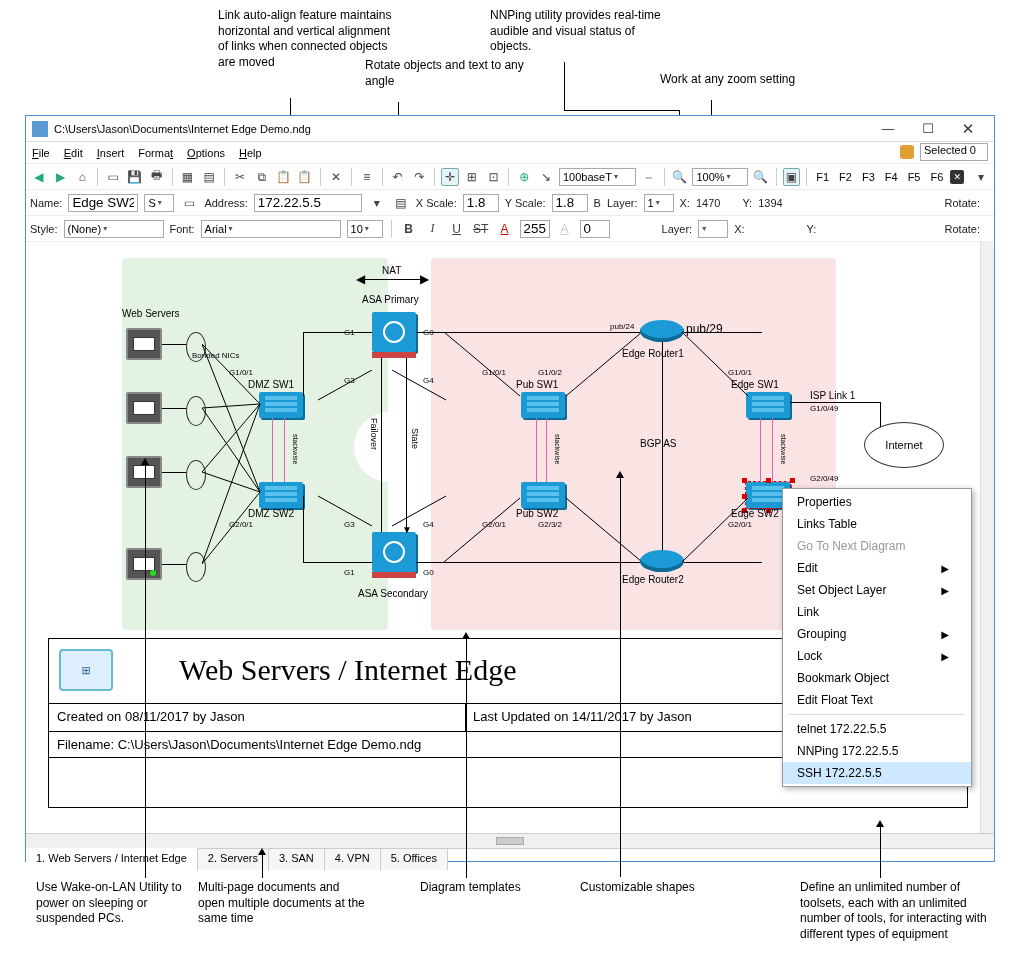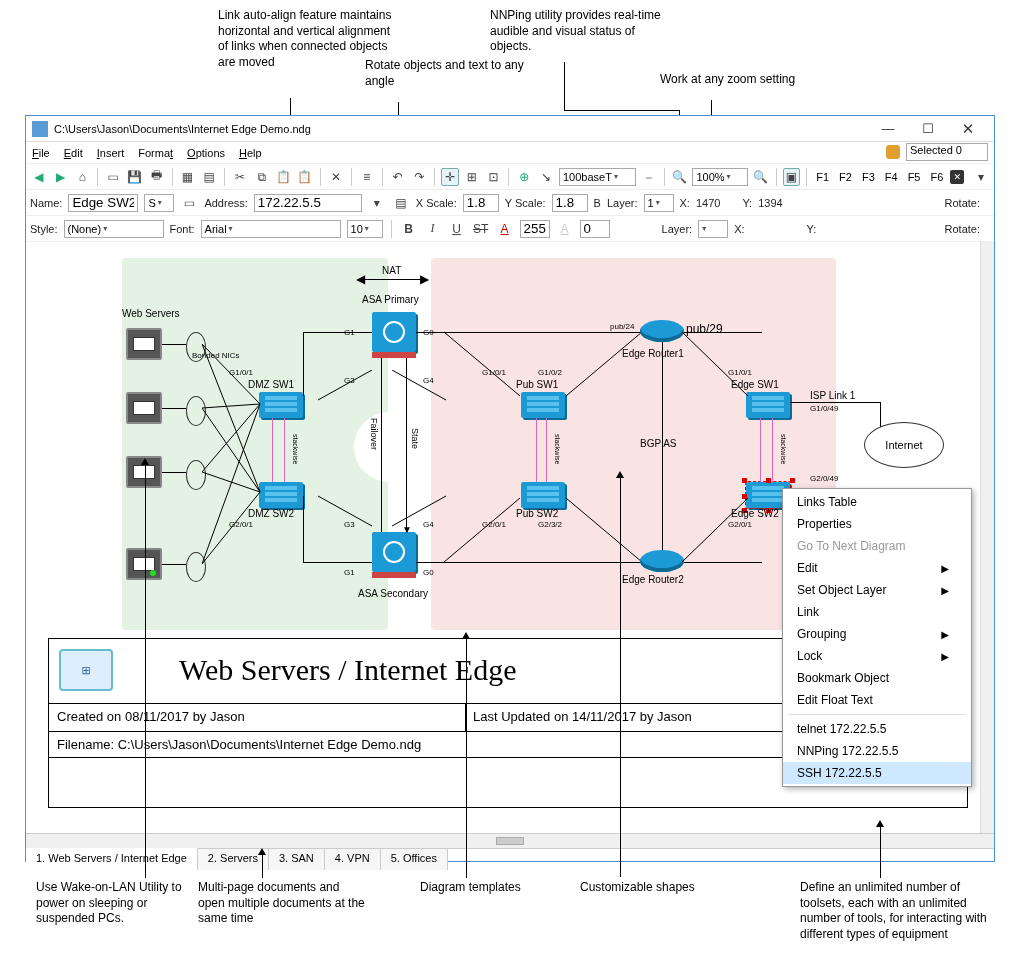--- a/index.html
+++ b/index.html
@@ -121,21 +121,21 @@
 
     <div class="menubar" style="position:relative">
       <span><u>F</u>ile</span>
       <span><u>E</u>dit</span>
       <span><u>I</u>nsert</span>
       <span>Forma<u>t</u></span>
       <span><u>O</u>ptions</span>
       <span><u>H</u>elp</span>
       <div class="status-sel">
         <div class="gear"></div>
-        <span class="field" style="width:82px">Selected 0</span>
+        <span class="field" style="width:68px">Selected 0</span>
       </div>
     </div>
 
     <div class="toolbar">
       <div class="tbbtn" style="color:#2a7">◀</div>
       <div class="tbbtn" style="color:#2a7">▶</div>
       <div class="tbbtn">⌂</div>
       <div class="sep"></div>
       <div class="tbbtn">▭</div>
       <div class="tbbtn" style="color:#15c">💾</div>
@@ -427,24 +427,24 @@
     <div class="tabs">
       <div class="tab active">1. Web Servers / Internet Edge</div>
       <div class="tab">2. Servers</div>
       <div class="tab">3. SAN</div>
       <div class="tab">4. VPN</div>
       <div class="tab">5. Offices</div>
     </div>
 
     <div class="ctxmenu" style="left:756px;top:372px">
       <div class="ctxitem">
+          <span>Properties</span>
+        </div>
+      <div class="ctxitem">
           <span>Links Table</span>
-        </div>
-      <div class="ctxitem">
-          <span>Properties</span>
         </div>
       <div class="ctxitem disabled">
           <span>Go To Next Diagram</span>
         </div>
       <div class="ctxitem">
           <span>Edit</span>
           <span class="sub">▶</span>
         </div>
       <div class="ctxitem">
           <span>Set Object Layer</span>

